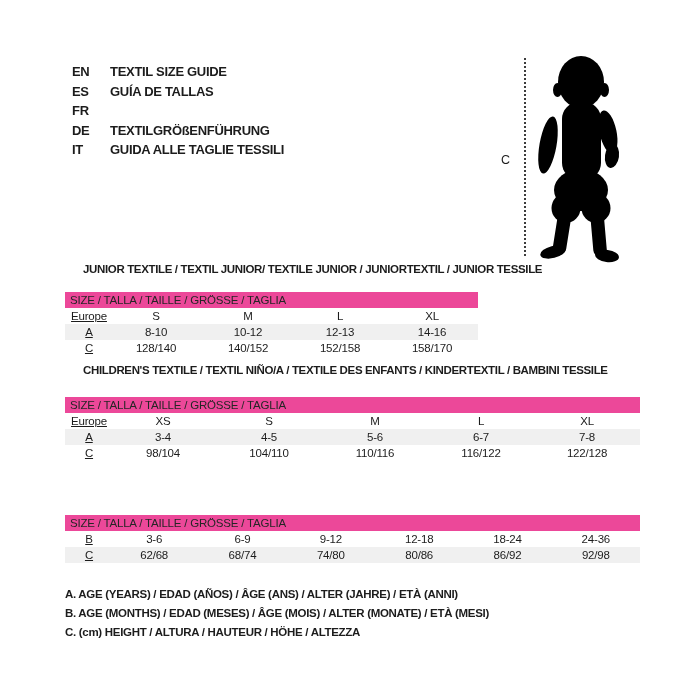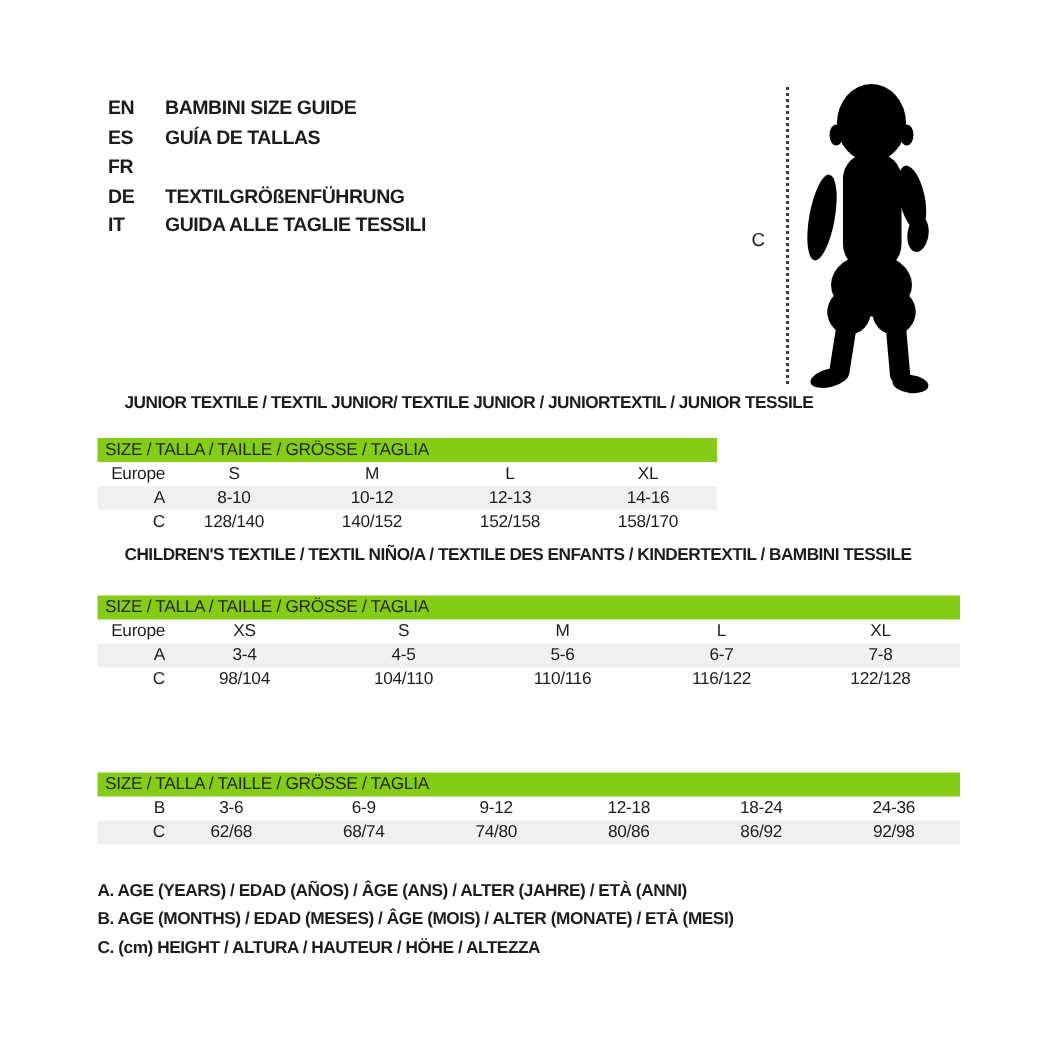--- a/index.html
+++ b/index.html
@@ -18,37 +18,37 @@
   
   .section-title{position:absolute;left:65px;font-size:11.5px;font-weight:700;letter-spacing:-0.35px;line-height:16px;margin-left:18px;}
   #title-1{top:261px;}
   #title-2{top:362px;}
   #title-3{top:476px;}
   
   table{position:absolute;left:65px;border-collapse:collapse;table-layout:fixed;font-size:11.5px;letter-spacing:-0.2px;color:#1c1c1c;}
   #table-1{top:292px;width:413px;}
   #table-2{top:397px;width:575px;}
   #table-3{top:515px;width:575px;}
-  th.band{background:#84cc16;text-align:left;font-weight:400;height:16px;padding:0 0 0 5px;color:#262626;}
+  th.band{background:#ec4899;text-align:left;font-weight:400;height:16px;padding:0 0 0 5px;color:#262626;}
   td{height:16px;padding:0;text-align:center;font-weight:400;white-space:nowrap;}
-  td.lbl{text-align:right;padding-left:3px;}
+  td.lbl{text-align:center;padding-left:3px;text-decoration:underline;}
   tbody tr:nth-child(even) td{background:#f0f0f0;}
   col.c-lbl{width:45px;}
   
   .footnotes{position:absolute;left:65px;top:585px;font-size:11.5px;font-weight:700;letter-spacing:-0.3px;line-height:19px;}
 </style>
 </head>
 <body>
 
 <div class="page">
 
   <div class="lang-block">
     <div class="lang-row">
       <span class="lang-code">EN</span>
-      <span class="lang-label">BAMBINI SIZE GUIDE</span>
+      <span class="lang-label">TEXTIL SIZE GUIDE</span>
     </div>
     <div class="lang-row">
       <span class="lang-code">ES</span>
       <span class="lang-label">GUÍA DE TALLAS</span>
     </div>
     <div class="lang-row">
       <span class="lang-code">FR</span>
     </div>
     <div class="lang-row">
       <span class="lang-code">DE</span>

